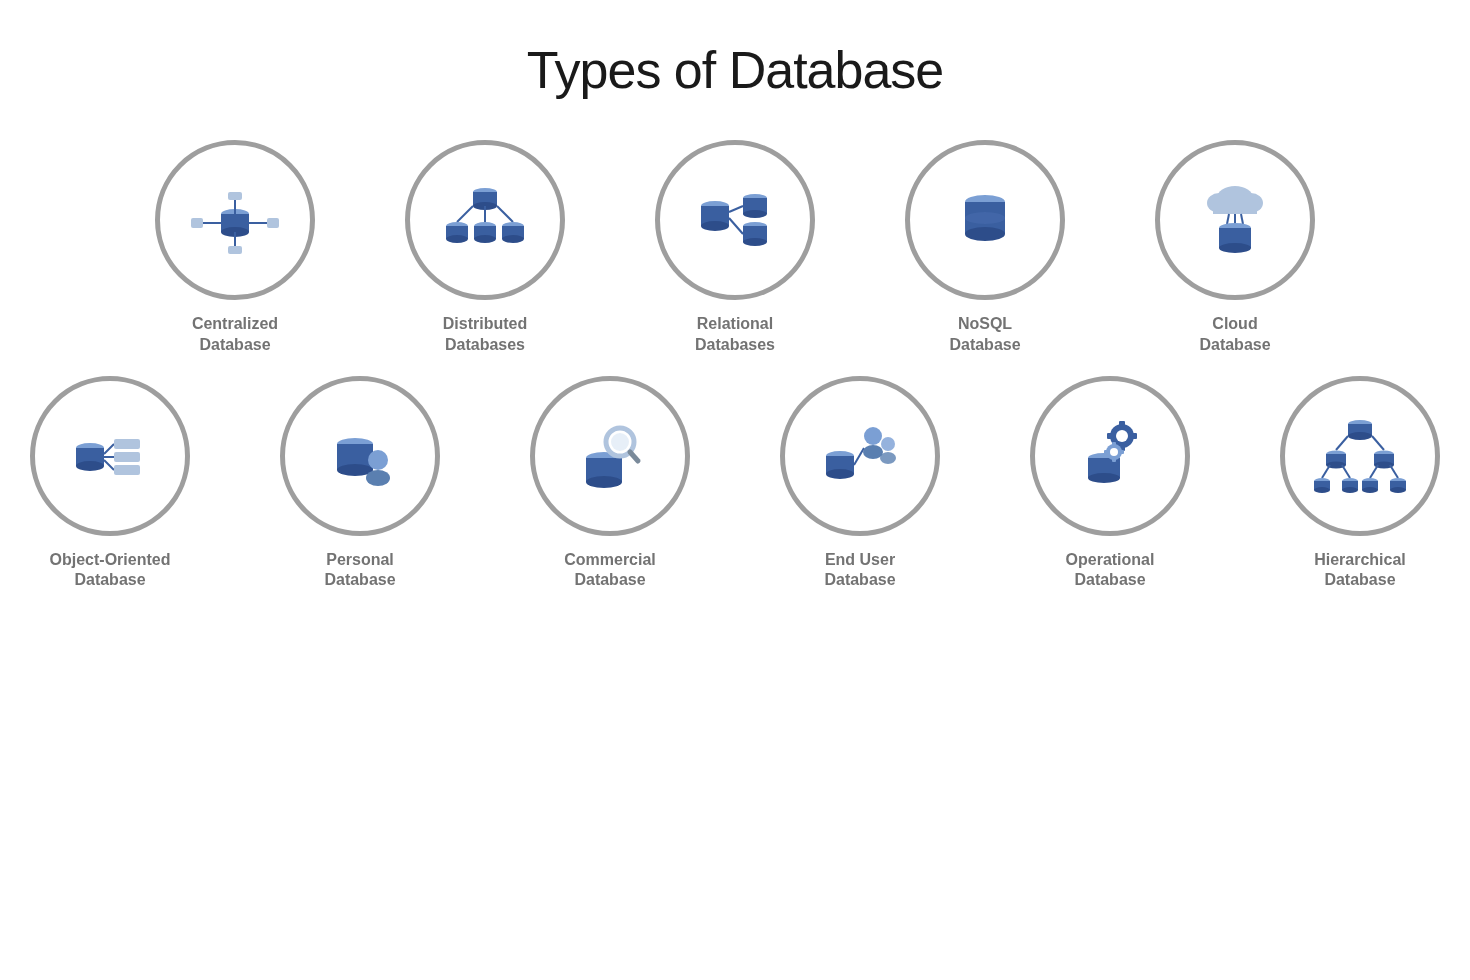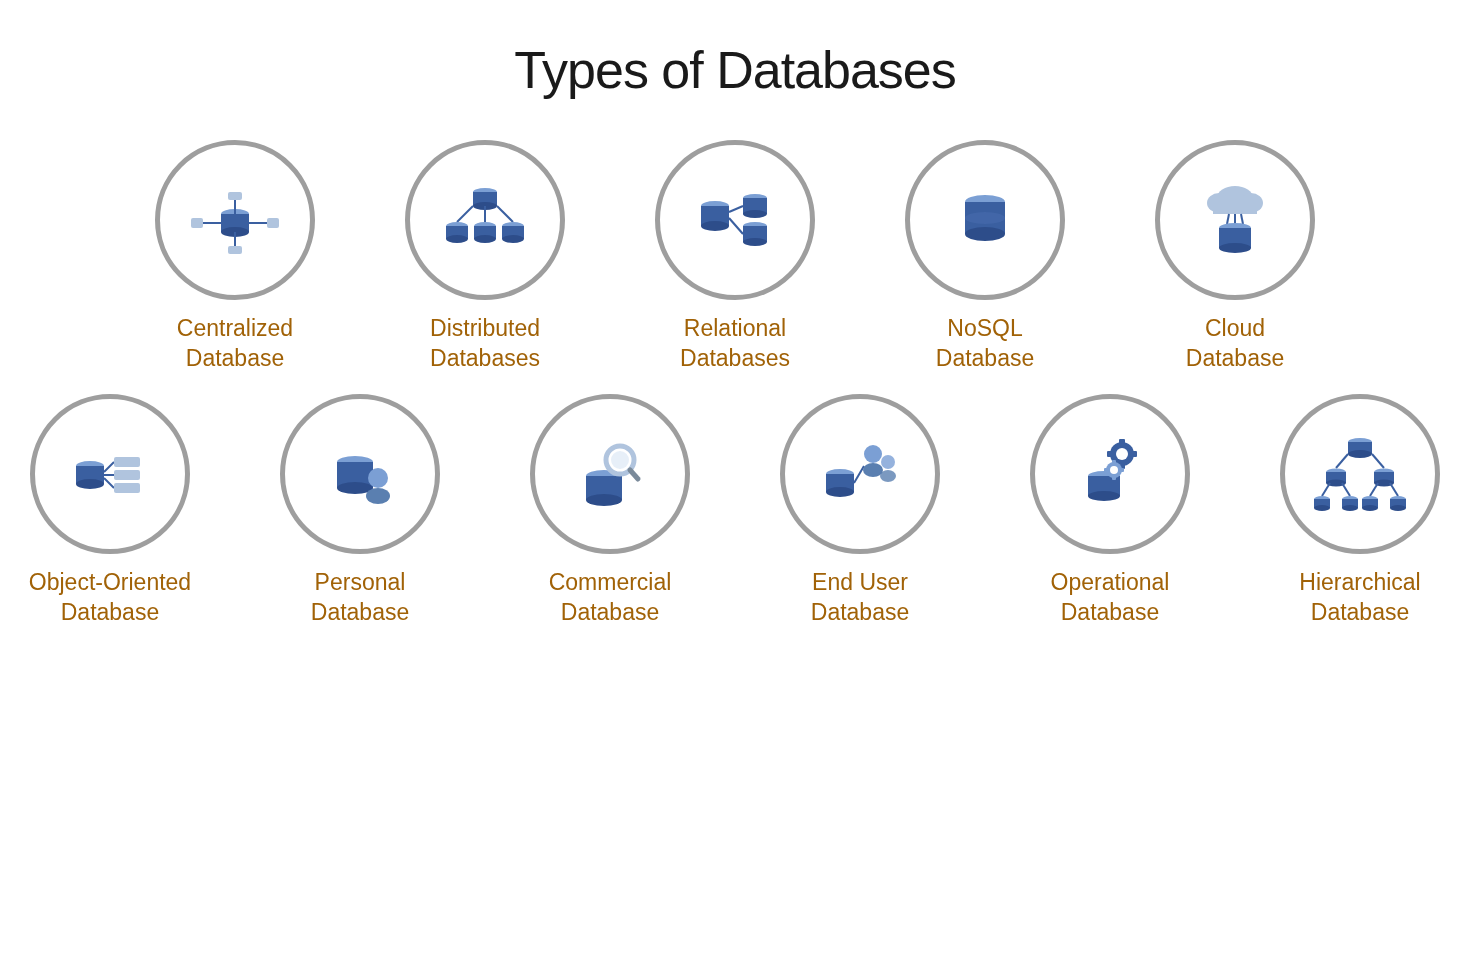--- a/index.html
+++ b/index.html
@@ -44,41 +44,42 @@
       height: 160px;
       border-radius: 50%;
       border: 5px solid #9e9e9e;
       display: flex;
       align-items: center;
       justify-content: center;
       background: #ffffff;
       margin-bottom: 14px;
     }
     .db-label {
-      font-size: 23px;
+      font-size: 16px;
       text-align: center;
-      color: #a16207;
+      color: #737373;
       line-height: 1.3;
+      font-weight: bold;
     }
     svg {
       width: 100px;
       height: 100px;
     }
     
     .cyl-top { fill: #7b9fd4; }
     .cyl-body { fill: #3a5fa0; }
     .cyl-bottom { fill: #2d4d8a; }
     .line-color { stroke: #3a5fa0; stroke-width: 2; fill: none; }
     .box-fill { fill: #b0c4de; }
     .cloud-fill { fill: #b0c4de; }
   </style>
 </head>
 <body>
 
-<h1 class="page-title">Types of Databases</h1>
+<h1 class="page-title">Types of Database</h1>
 
 <div class="grid-container">
 
   <div class="row">
 
     <div class="db-item">
       <div class="circle">
         <svg viewBox="0 0 100 100">
 
           <ellipse cx="50" cy="44" rx="14" ry="5" class="cyl-top"></ellipse>

